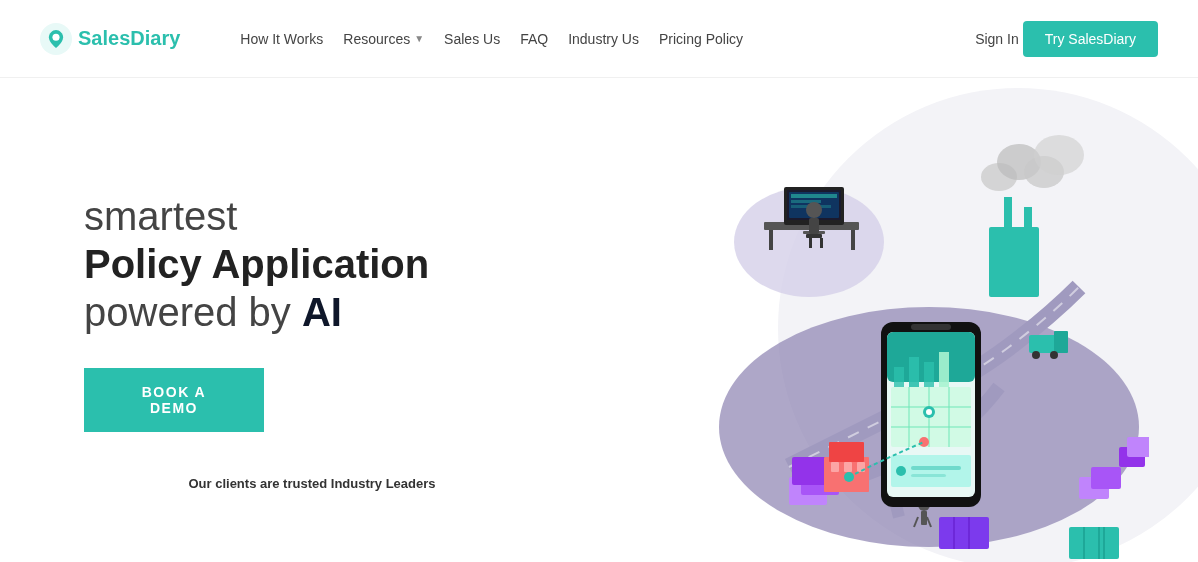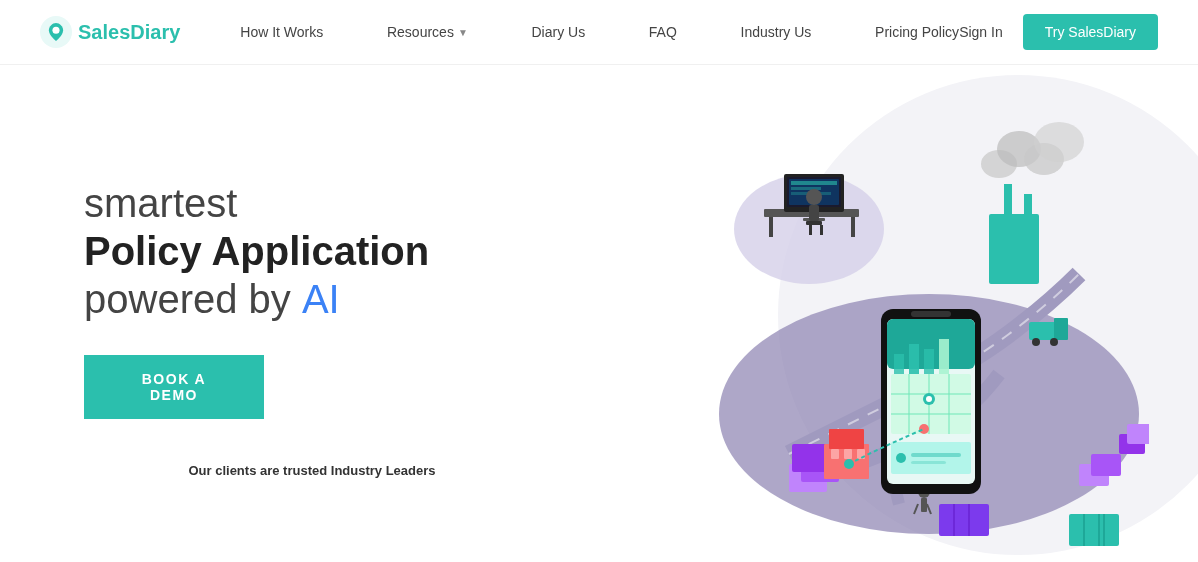--- a/index.html
+++ b/index.html
@@ -9,21 +9,21 @@
       width: 1198px;
       min-height: 562px;
       overflow: hidden;
     }
 
     
     nav {
       display: flex;
       align-items: center;
       padding: 0 40px;
-      height: 65px;
+      height: 78px;
       border-bottom: 1px solid #f0f0f0;
       position: relative;
       z-index: 10;
       background: #fff;
     }
     .logo-area {
       display: flex;
       align-items: center;
       gap: 6px;
       margin-right: 60px;
@@ -37,41 +37,40 @@
       font-size: 20px;
       font-weight: 600;
       color: #333;
     }
     .logo-text span {
       color: #2bbfad;
     }
     .nav-links {
       display: flex;
       align-items: center;
-      gap: 32px;
+      gap: 20px;
       flex: 1;
-      justify-content: space-between;
     }
     .nav-link {
       font-size: 14px;
       color: #444;
       cursor: pointer;
       text-decoration: none;
       display: flex;
       align-items: center;
       gap: 4px;
     }
     .dropdown-arrow {
       font-size: 10px;
       color: #888;
     }
     .nav-right {
       display: flex;
       align-items: center;
-      gap: 20px;
+      gap: 4px;
     }
     .sign-in-btn {
       font-size: 14px;
       color: #444;
       cursor: pointer;
       background: none;
       border: none;
       font-family: inherit;
     }
     .try-btn {
@@ -113,22 +112,22 @@
       color: #222;
       line-height: 1.2;
     }
     .hero-ai {
       font-size: 40px;
       font-weight: 300;
       color: #444;
       line-height: 1.2;
     }
     .hero-ai strong {
-      font-weight: 400;
-      color: #3b82f6;
+      font-weight: 700;
+      color: #0f172a;
     }
     .hero-desc {
       margin-top: 20px;
       font-size: 14px;
       color: #666;
       line-height: 1.7;
       max-width: 480px;
     }
     .hero-desc a {
       color: #2bbfad;
@@ -196,21 +195,21 @@
 
   <div class="nav-links">
     <a class="nav-link" href="#">
       <span>How It Works</span>
     </a>
     <a class="nav-link" href="#">
       <span>Resources</span>
       <span class="dropdown-arrow">▼</span>
     </a>
     <a class="nav-link" href="#">
-      <span>Diary Us</span>
+      <span>Sales Us</span>
     </a>
     <a class="nav-link" href="#">
       <span>FAQ</span>
     </a>
     <a class="nav-link" href="#">
       <span>Industry Us</span>
     </a>
     <a class="nav-link" href="#">
       <span>Pricing Policy</span>
     </a>

